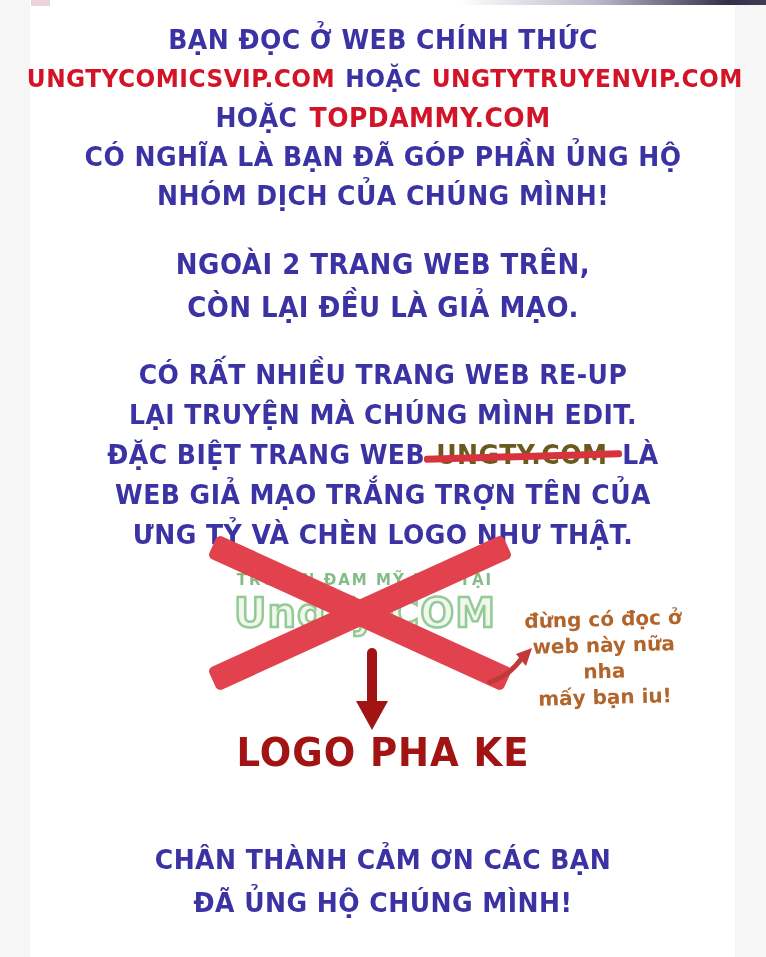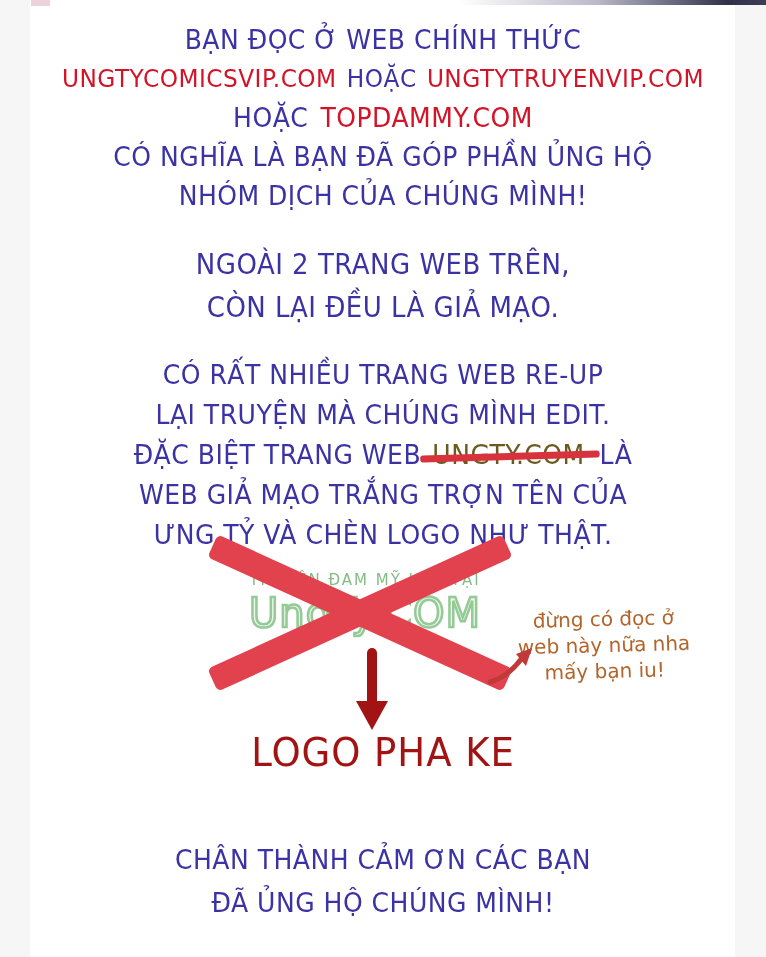--- a/index.html
+++ b/index.html
@@ -1,20 +1,20 @@
 <!DOCTYPE html>
 <html><head>
 <meta charset="utf-8">
 <style>
   html,body { margin:0; padding:0; }
   .page {
     position:relative; width:766px; height:957px;
     background:#ffffff; overflow:hidden;
     font-family:"DejaVu Sans","Liberation Sans",sans-serif;
-    font-weight:normal;
+    font-weight:bold;
   }
   .gutter { position:absolute; top:0; bottom:0; width:30px; background:#f6f6f6; z-index:0; }
   .gutter.left { left:0; }
   .gutter.right { right:0; width:31px; }
   .top-strip { position:absolute; top:0; left:0; right:0; height:5px; z-index:1;
     background:linear-gradient(to right, rgba(255,255,255,0) 0%, rgba(255,255,255,0) 60%,
       #b9b9c9 78%, #30304a 95%, #3d3d57 100%); }
   .top-pink { position:absolute; top:0; left:31px; width:19px; height:6px; background:#ecd3da; z-index:1; }
 
   .txt-section { position:absolute; left:0; width:766px; text-align:center; z-index:2;

